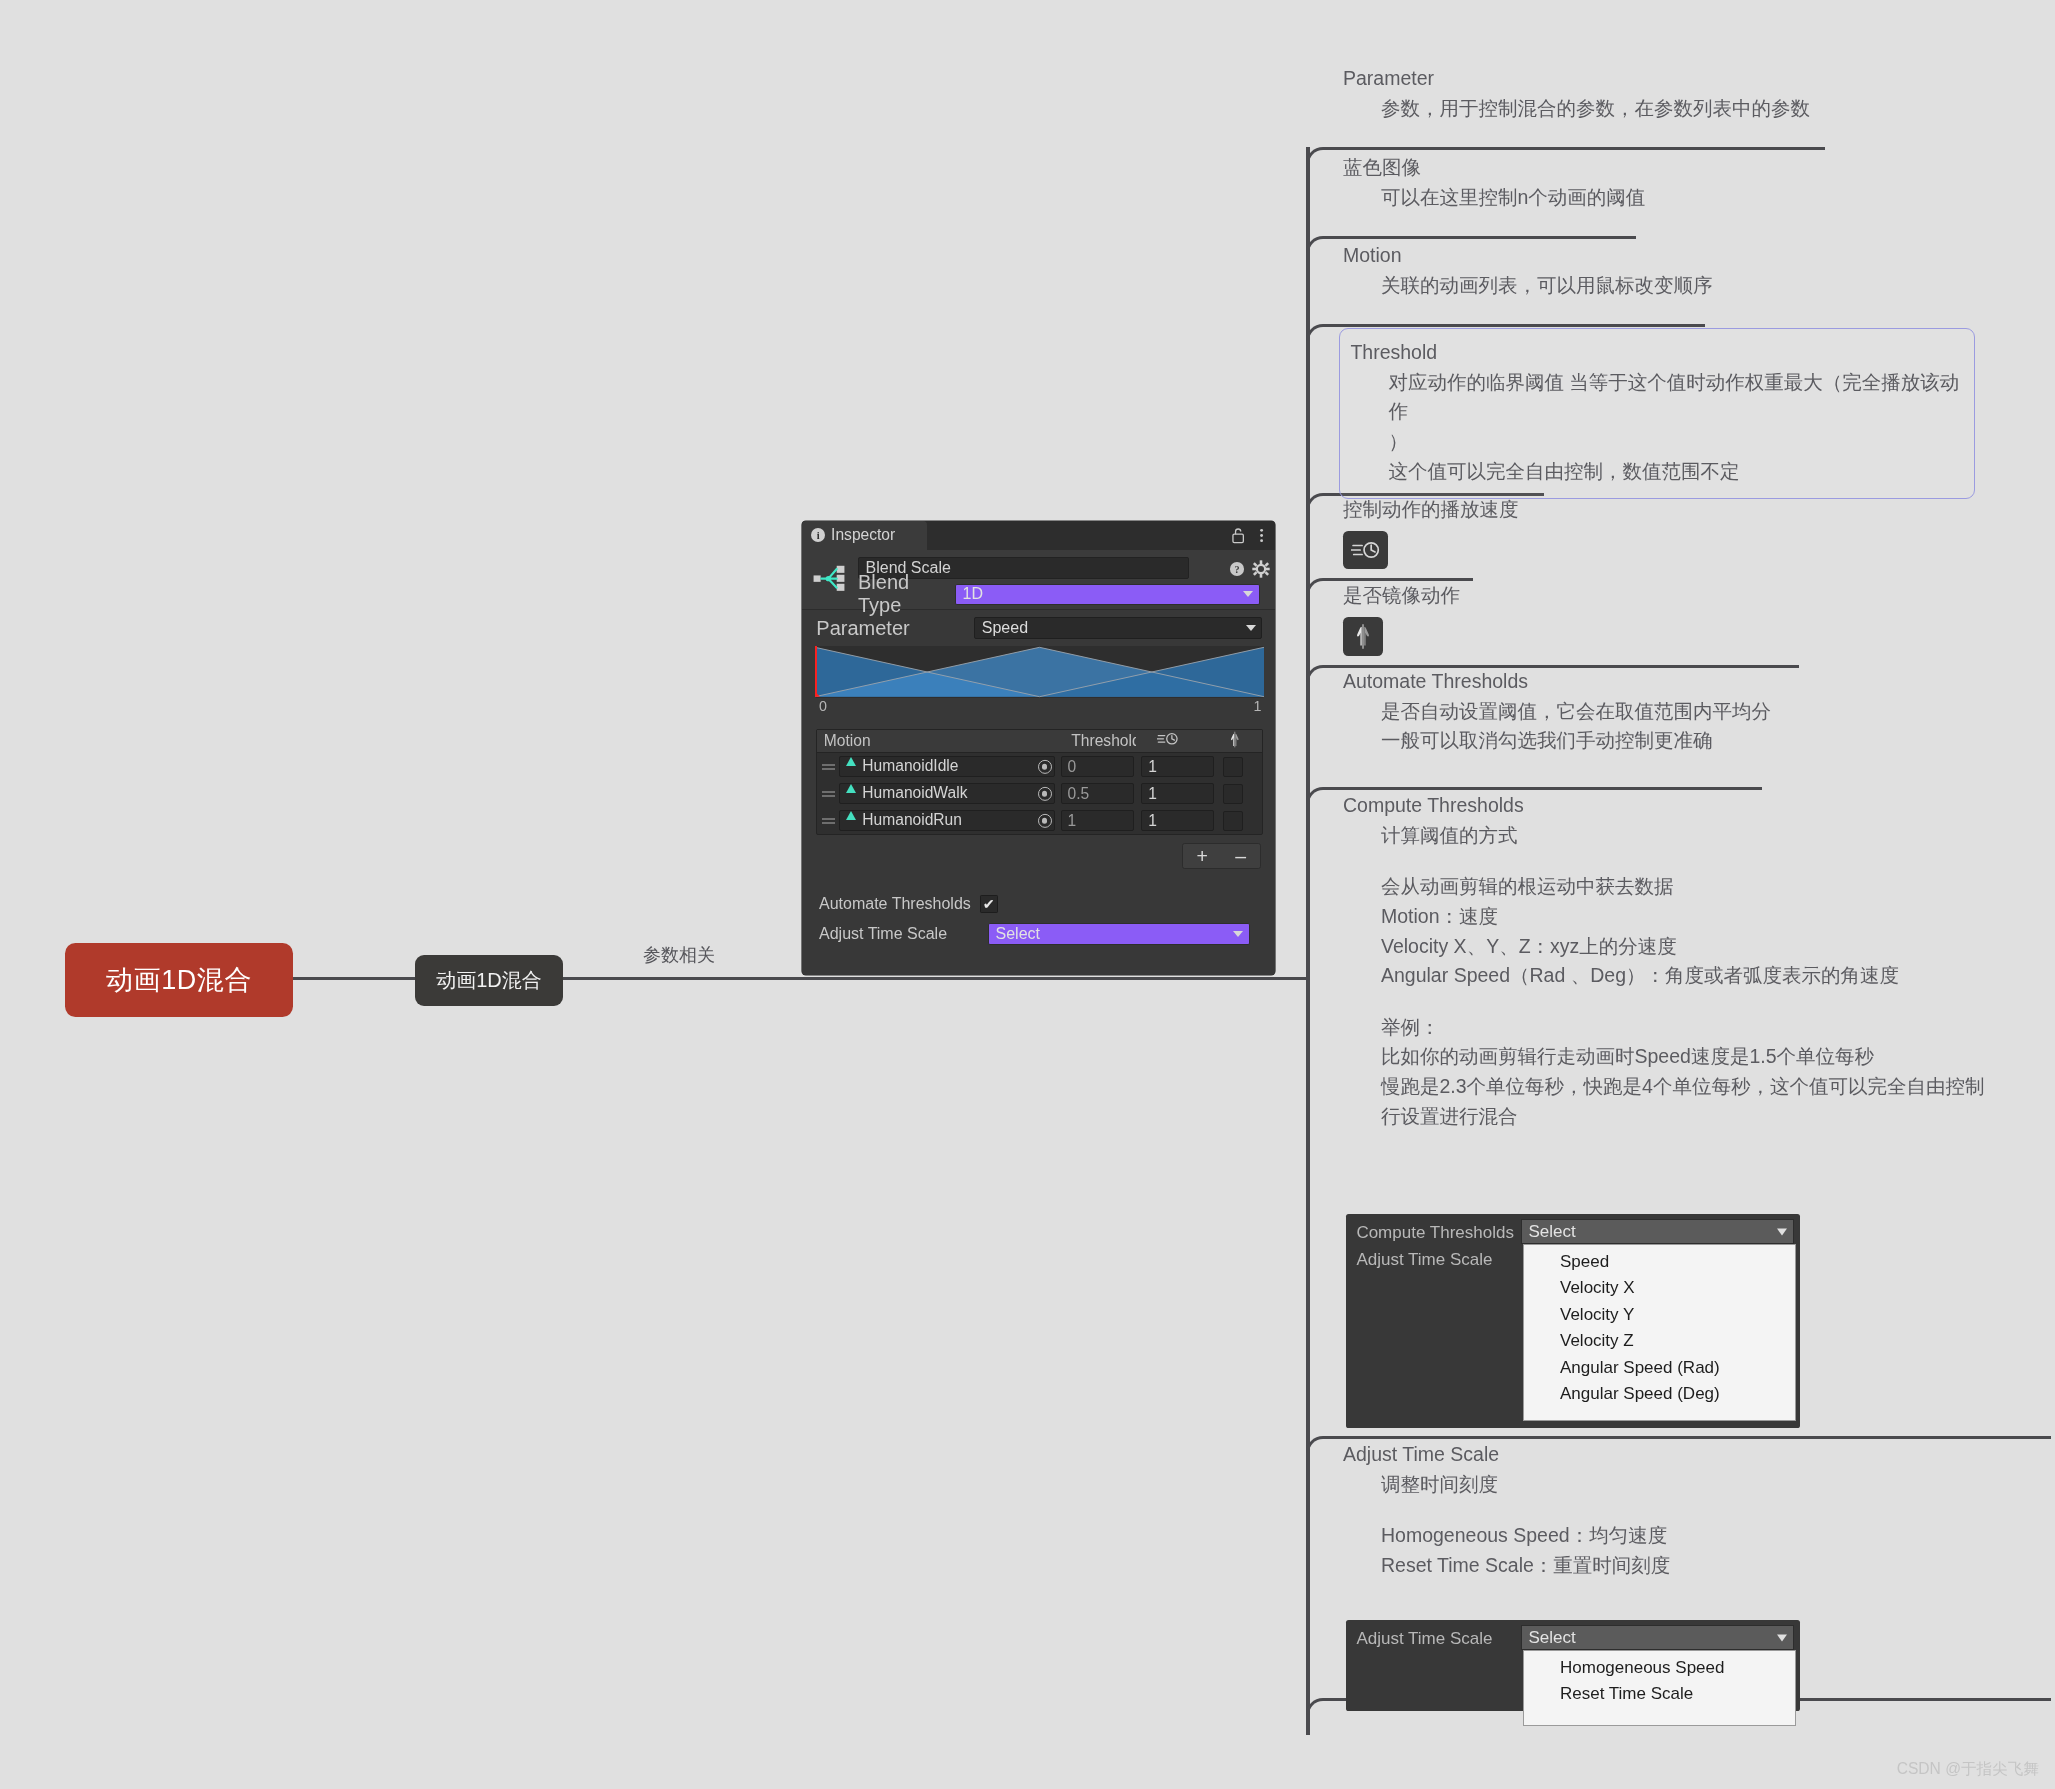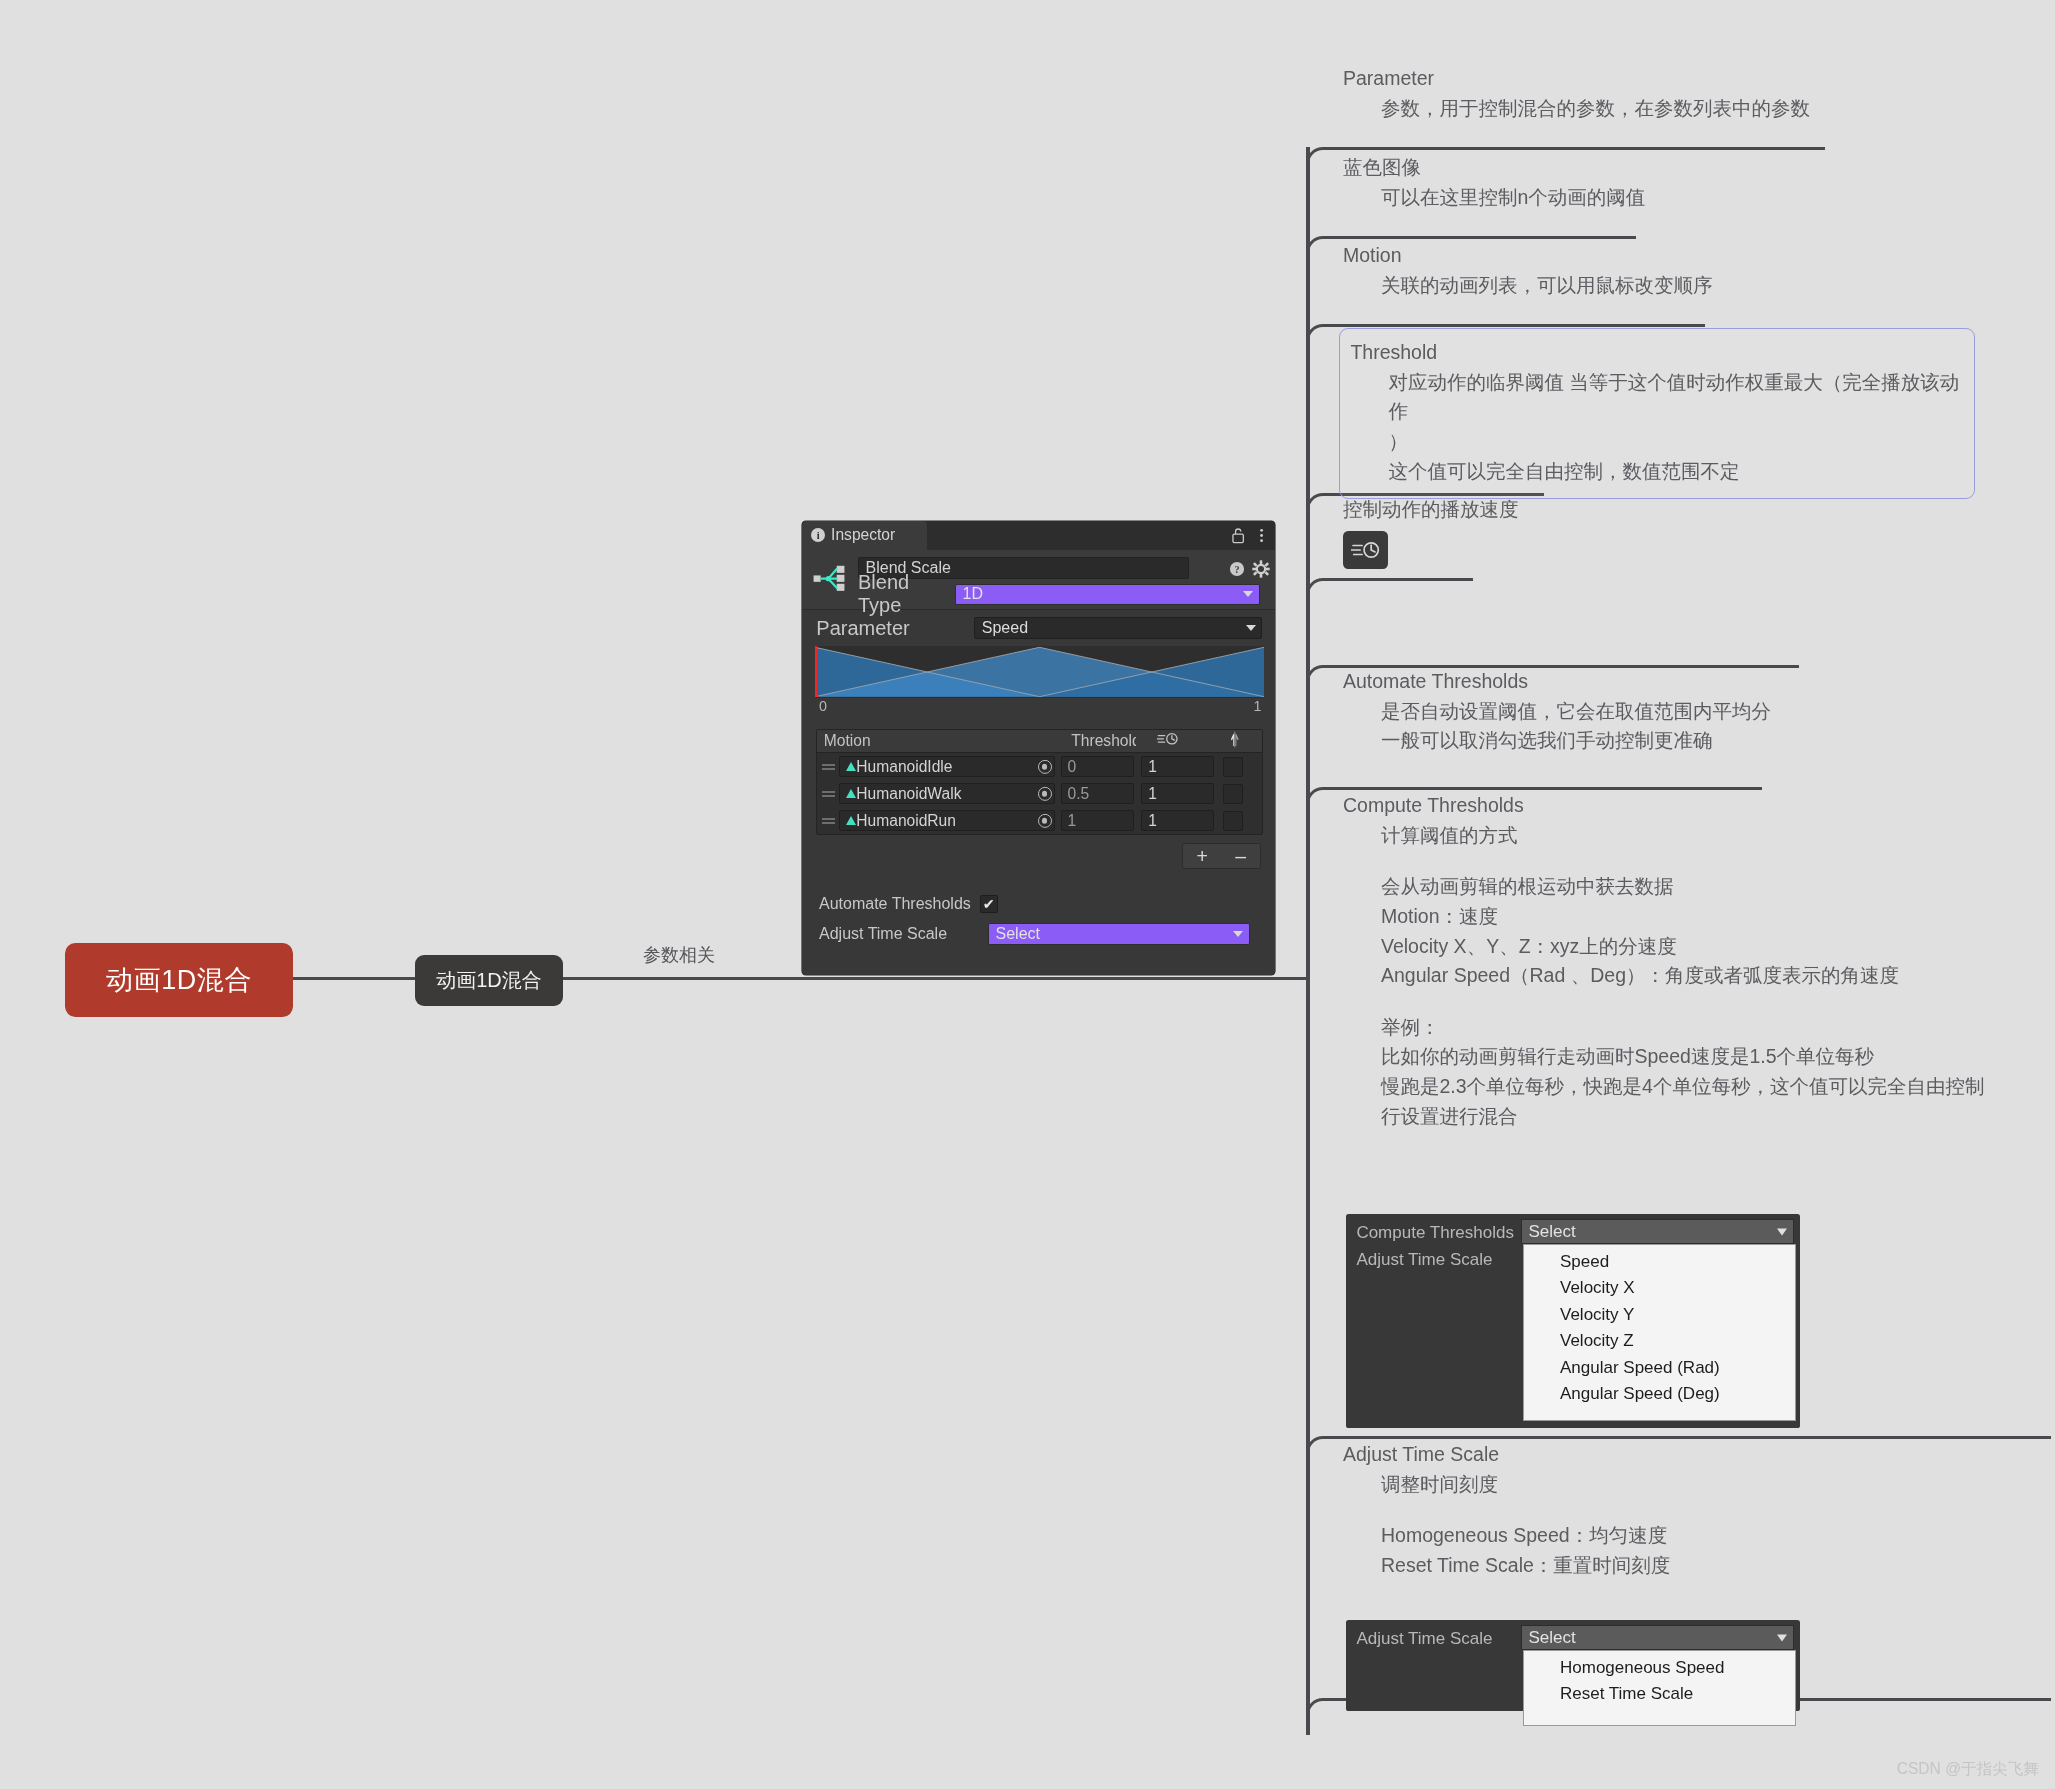--- a/index.html
+++ b/index.html
@@ -244,21 +244,21 @@
   .drag-handle { width: 17px; }
   .drag-handle i {
     display: block; width: 13px; height: 1.9px;
     background: #6e6e6e; margin: 1.9px 0;
   }
   .motion-field {
     width: 216px; height: 21px;
     background: #2a2a2a;
     border: 0.6px solid #1f1f1f;
     border-radius: 1.9px;
-    display: flex; align-items: center; gap: 0;
+    display: flex; gap: 6px;
     padding-left: 5.8px;
     font-size: 15.6px; color: #d4d4d4;
     position: relative;
   }
   .clip-tri {
     width: 0; height: 0;
     border-left: 5.8px solid transparent;
     border-right: 5.8px solid transparent;
     border-bottom: 9.7px solid #44e0c0;
   }
@@ -435,20 +435,30 @@
           <line x1="3" y1="10" x2="17" y2="10"></line>
           <line x1="0" y1="17" x2="14" y2="17"></line>
           <line x1="4" y1="24" x2="17" y2="24"></line>
         </g>
         <circle cx="31" cy="17" r="11" fill="none" stroke="#d6d6d6" stroke-width="2.6"></circle>
         <path d="M31 9.5 L31 17 L37 20" fill="none" stroke="#d6d6d6" stroke-width="2.6" stroke-linecap="round"></path>
       </svg>
     </div>
   </div>
 
+  <div class="topic" style="left:1343px; top:581px; width:389px;">
+    <div class="t-head">是否镜像动作</div>
+    <div style="margin-top:6.5px;width:40px;height:39px;background:#3a3a3a;border-radius:5.2px;display:flex;align-items:center;justify-content:center;">
+      <svg width="26" height="27" viewBox="0 0 40 42" aria-hidden="true">
+        <line x1="20" y1="2" x2="20" y2="40" stroke="#bdbdbd" stroke-width="2"></line>
+        <path d="M18 6 q-2 0 -3 3 l-4 9 q-1 3 1 3 q2 0 3 -3 l1 -3 l0 20 l2 0 l0 -29 z" fill="#e8e8e8"></path>
+        <path d="M22 6 q2 0 3 3 l4 9 q1 3 -1 3 q-2 0 -3 -3 l-1 -3 l0 20 l-2 0 l0 -29 z" fill="#9a9a9a"></path>
+      </svg>
+    </div>
+  </div>
 
   <div class="topic" style="left:1343px; top:667px; width:688px;">
     <div class="t-head">Automate Thresholds</div>
     <div class="t-line">是否自动设置阈值，它会在取值范围内平均分</div>
     <div class="t-line">一般可以取消勾选我们手动控制更准确</div>
   </div>
 
   <div class="topic" style="left:1343px; top:791px; width:708px;">
     <div class="t-head">Compute Thresholds</div>
     <div class="t-line">计算阈值的方式</div>

